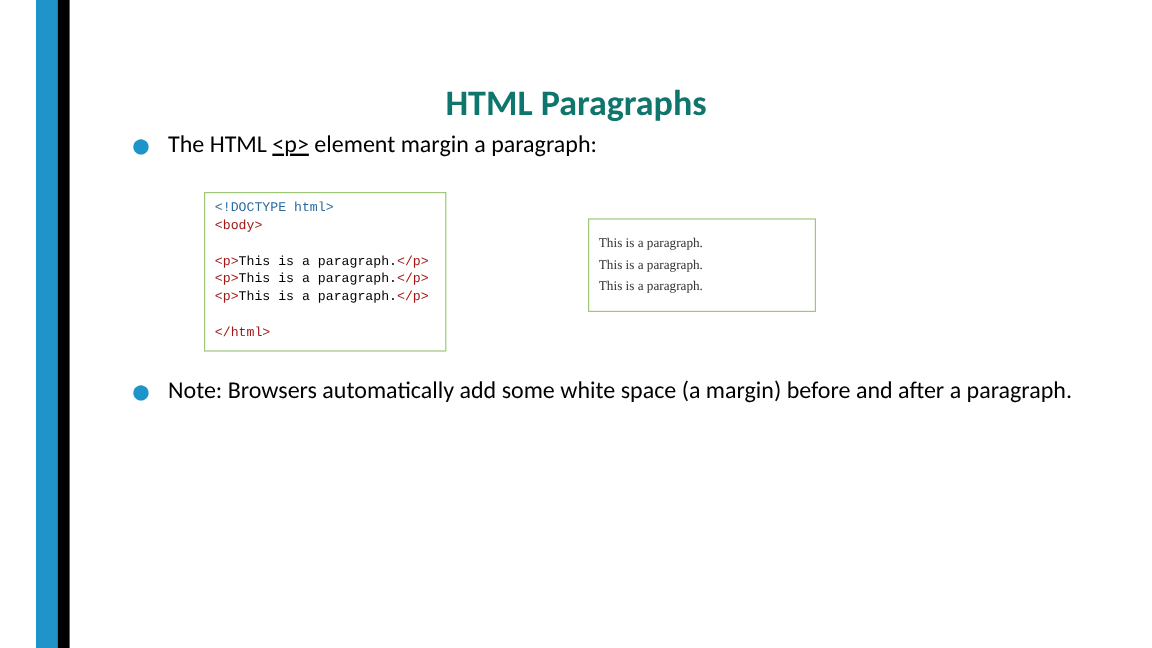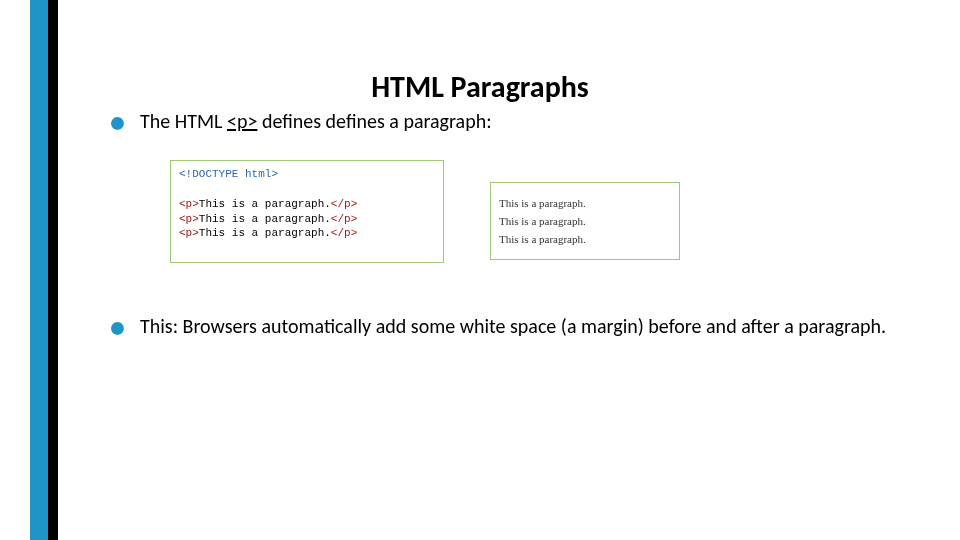--- a/index.html
+++ b/index.html
@@ -1,64 +1,66 @@
 <!DOCTYPE html>
 <html><head>
 <meta charset="utf-8">
 <style>
   * { margin: 0; padding: 0; box-sizing: border-box; }
   html, body { width: 960px; height: 540px; background: #fff; font-family: "Segoe UI", Calibri, Arial, sans-serif; color: #000; }
   .slide { position: relative; width: 960px; height: 540px; background: #fff; }
   .bar-outer { position: absolute; left: 30px; top: 0; width: 18px; height: 540px; background: #1f94c9; }
   .bar-inner { position: absolute; left: 48px; top: 0; width: 10px; height: 540px; background: #000; }
-  .title { position: absolute; left: 0; top: 68px; width: 960px; text-align: center; font-size: 30px; font-weight: 700; color: #000000; }
+  .title { position: absolute; left: 0; top: 68px; width: 960px; text-align: center; font-size: 30px; font-weight: 700; color: #0f766e; }
   .content { position: absolute; left: 110px; top: 108px; width: 810px; }
   ul.bullets { list-style: none; }
   ul.bullets > li { position: relative; padding-left: 30px; margin-bottom: 18px; font-size: 20px; line-height: 1.35; color: #000; }
   ul.bullets > li::before { content: "•"; position: absolute; left: 0; top: -6px; font-size: 30px; color: #1f94c9; font-weight: 700; }
   .gap { height: 160px; }
   .figures { position: absolute; left: 170px; top: 160px; width: 700px; height: 160px; }
-  .codebox { position: absolute; left: 0; top: 0; width: 274px; border: 1px solid #9fc77a; background: #fff; padding: 6px 8px; font-family: Consolas, "Courier New", monospace; font-size: 11px; line-height: 1.35; }
+  .codebox { position: absolute; left: 0; top: 0; width: 202px; border: 1px solid #9fc77a; background: #fff; padding: 6px 8px; font-family: Consolas, "Courier New", monospace; font-size: 11px; line-height: 1.35; }
   .codebox .kw-doctype { color: #2b6aa0; }
   .codebox .kw-tag { color: #a31515; }
   .codebox .txt { color: #000; }
   .outbox { position: absolute; left: 320px; top: 22px; width: 190px; border: 1px solid #9fc77a; background: #fff; padding: 8px 8px; font-family: "Times New Roman", serif; font-size: 11px; color: #333; }
   .outbox .p { margin: 6px 0; }
   .u { text-decoration: underline; }
   .b { font-weight: 400; }
 </style>
 </head>
 <body>
 
 <div class="slide">
   <div class="bar-outer"></div>
   <div class="bar-inner"></div>
 
   <div class="title">HTML Paragraphs</div>
 
   <div class="content">
     <ul class="bullets">
       <li>
-        <span>The HTML </span><span class="u">&lt;p&gt;</span><span> defines defines a </span><span class="b">paragraph</span><span>:</span>
+        <span>The HTML </span><span class="u">&lt;p&gt;</span><span> element margin a </span><span class="b">paragraph</span><span>:</span>
         <div class="gap"></div>
       </li>
       <li>
-        <span class="b">This:</span><span> Browsers automatically add some white space (a margin) before and after a paragraph.</span>
+        <span class="b">Note:</span><span> Browsers automatically add some white space (a margin) before and after a paragraph.</span>
       </li>
     </ul>
   </div>
 
   <div class="figures">
     <div class="codebox">
       <div><span class="kw-doctype">&lt;!DOCTYPE html&gt;</span></div>
+      <div><span class="kw-tag">&lt;body&gt;</span></div>
       <div>&nbsp;</div>
       <div><span class="kw-tag">&lt;p&gt;</span><span class="txt">This is a paragraph.</span><span class="kw-tag">&lt;/p&gt;</span></div>
       <div><span class="kw-tag">&lt;p&gt;</span><span class="txt">This is a paragraph.</span><span class="kw-tag">&lt;/p&gt;</span></div>
       <div><span class="kw-tag">&lt;p&gt;</span><span class="txt">This is a paragraph.</span><span class="kw-tag">&lt;/p&gt;</span></div>
       <div>&nbsp;</div>
+      <div><span class="kw-tag">&lt;/html&gt;</span></div>
     </div>
 
     <div class="outbox">
       <div class="p">This is a paragraph.</div>
       <div class="p">This is a paragraph.</div>
       <div class="p">This is a paragraph.</div>
     </div>
   </div>
 </div>
 

